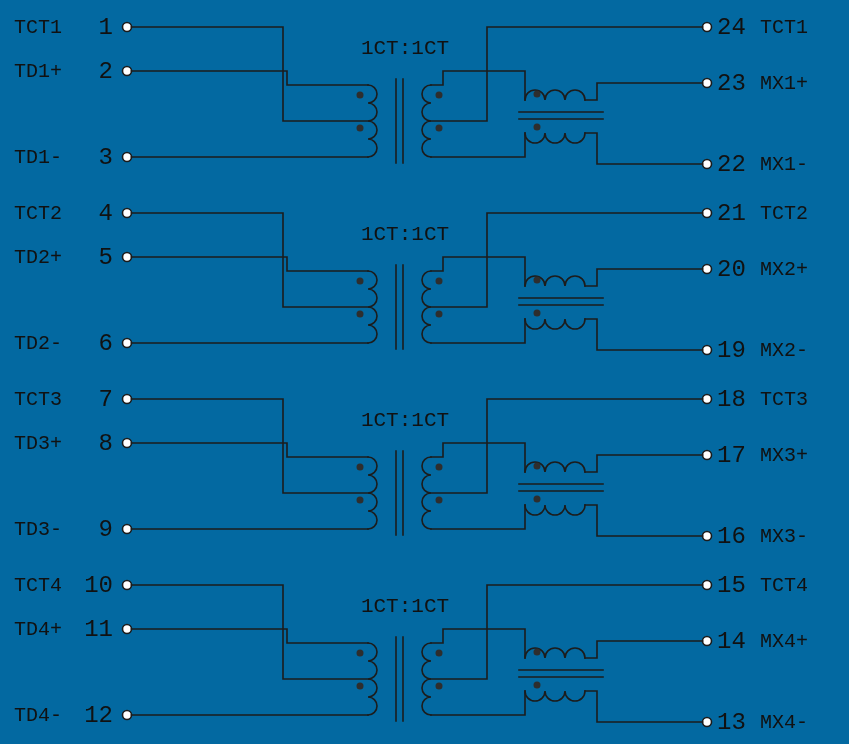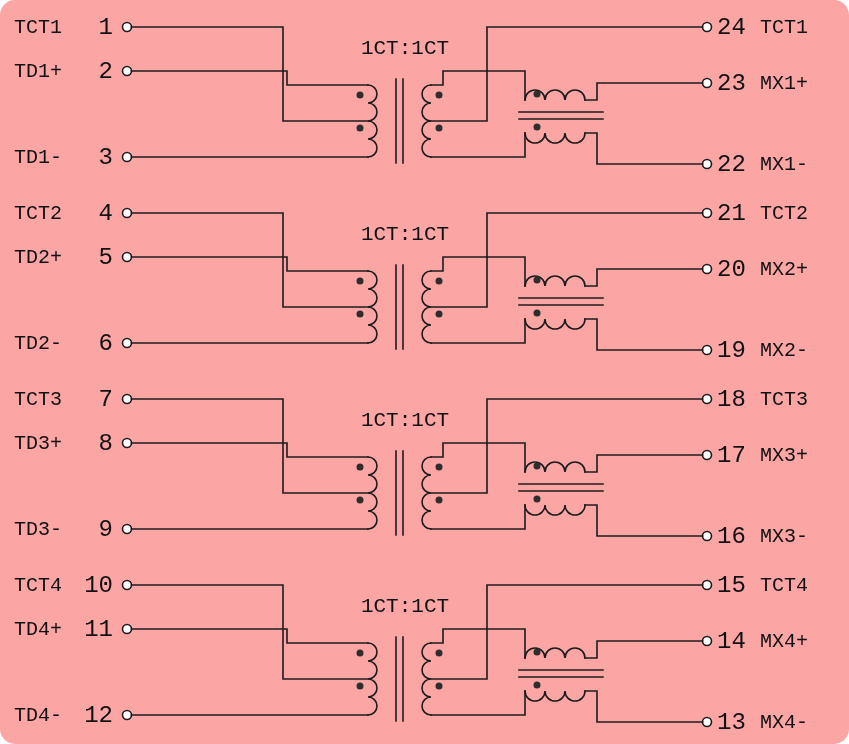--- a/index.html
+++ b/index.html
@@ -1,16 +1,16 @@
 <!DOCTYPE html>
 <html><head>
 <meta charset="utf-8">
 <style>
   html,body{margin:0;padding:0;background:#ffffff;}
-  .page{width:849px;height:744px;background:#fca5a5;position:relative;overflow:hidden;border-radius:15px;}
+  .page{width:849px;height:744px;background:#0369a1;position:relative;overflow:hidden;}
   svg{display:block;}
   .w{fill:none;stroke:#1c1c1c;stroke-width:1.6;stroke-linecap:square;stroke-linejoin:miter;}
   .term{fill:#ffffff;stroke:#1c1c1c;stroke-width:1.6;}
   .dot{fill:#2e2e2e;stroke:none;}
   text{font-family:"Liberation Mono","DejaVu Sans Mono",monospace;fill:#111111;dominant-baseline:central;}
   .pname{font-size:20px;}
   .pnum{font-size:24px;}
   .end{text-anchor:end;}
   .ratio{font-size:21px;text-anchor:middle;}
 </style>

